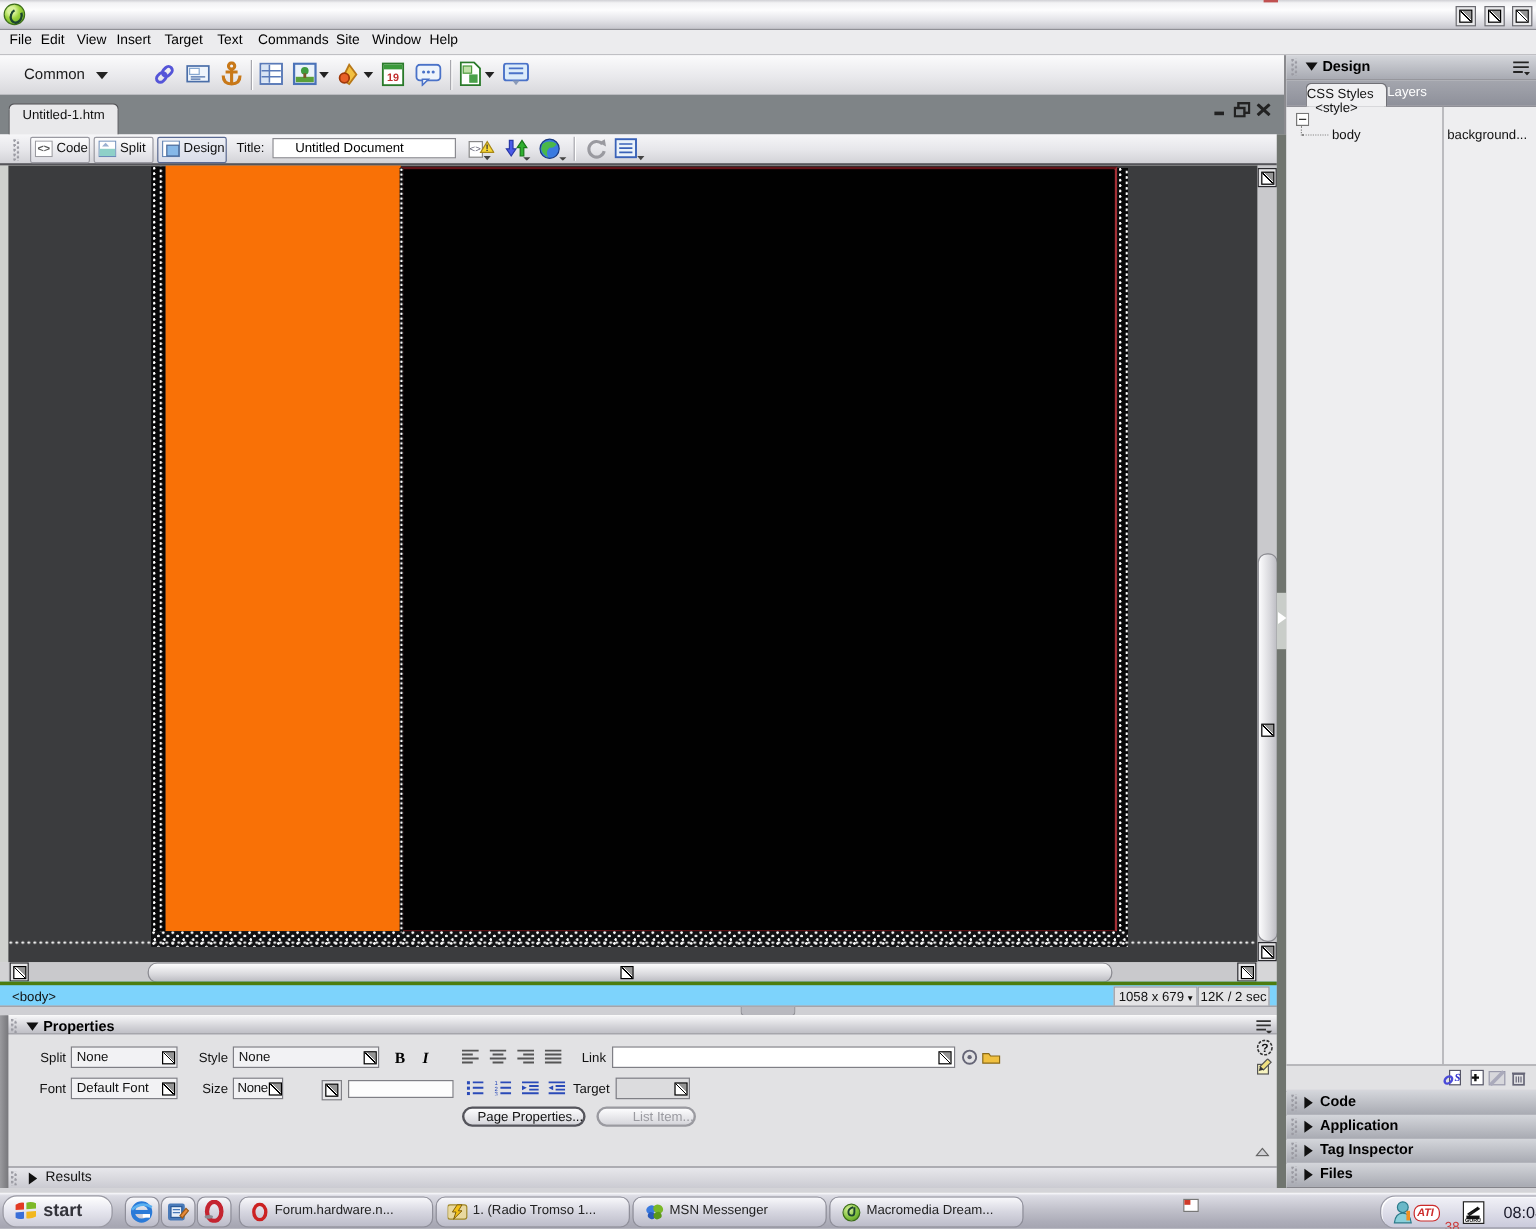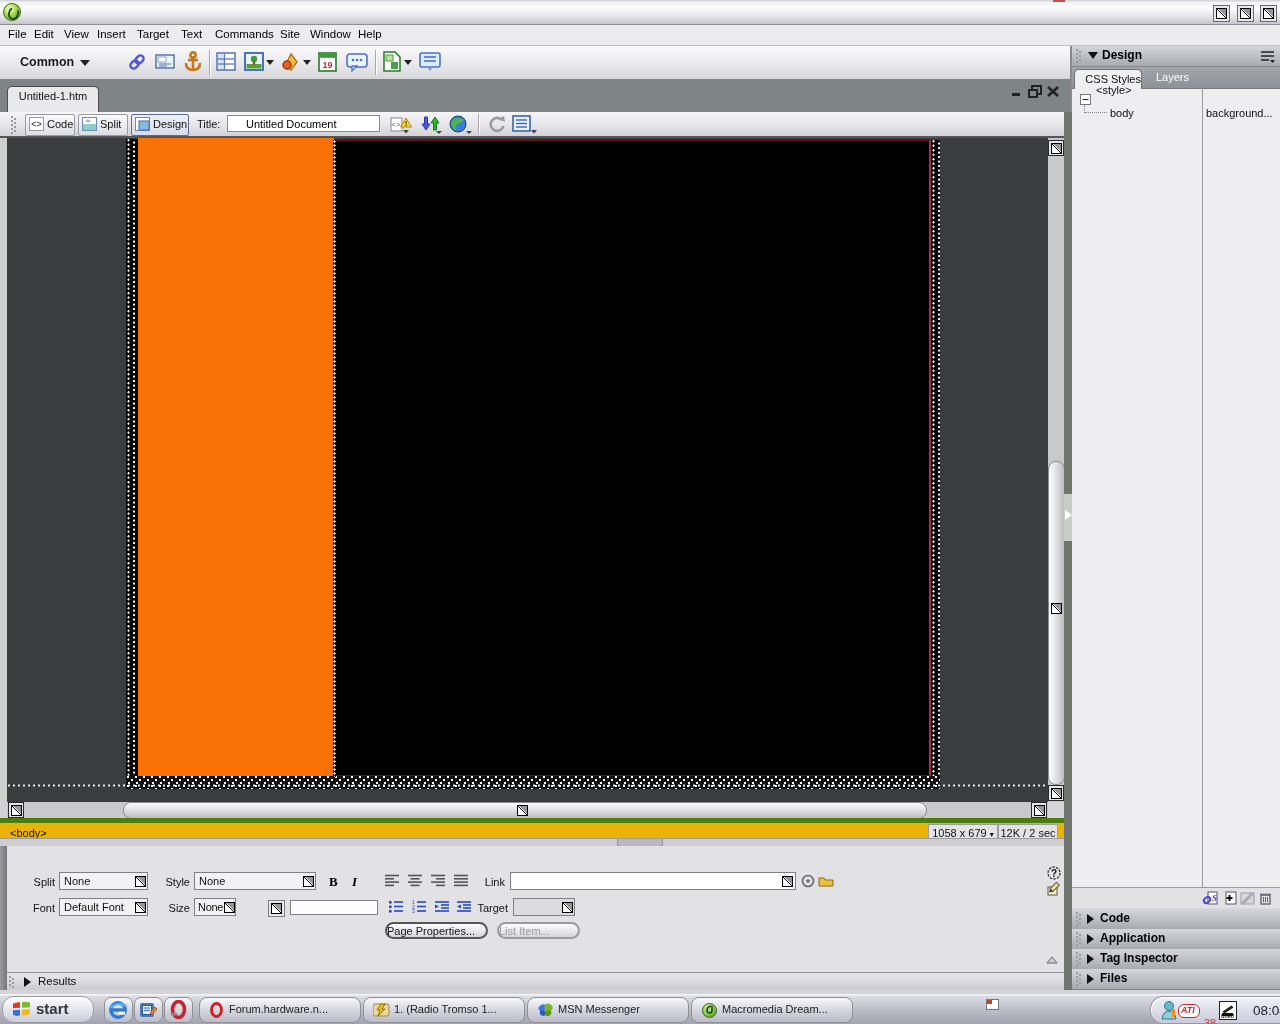--- a/index.html
+++ b/index.html
@@ -24,21 +24,21 @@
  border:2px solid #1c4430;border-radius:50%;border-top-color:transparent;transform:rotate(20deg)}
 .winbtn{position:absolute;top:5px;width:15px;height:15px;background:#e8e8ea;border:1px solid #6a6a70}
 
 #menubar{left:0;top:25px;width:1280px;height:20px;background:#ececee;
  border-bottom:1px solid #c0c0c4;font-size:11.5px;color:#000}
 #menubar span{position:absolute;top:3px}
 
 #insertbar{left:0;top:46px;width:1070px;height:33px;
  background:linear-gradient(#fbfbfc,#e9e9ec 55%,#d7d7db);
  border-bottom:1px solid #96969c}
-#insertbar .lbl{position:absolute;left:20px;top:9px;font-size:13px;font-weight:bold;color:#1a1a1a}
+#insertbar .lbl{position:absolute;left:20px;top:9px;font-size:13px;font-weight:normal;color:#1a1a1a}
 .darr{position:absolute;width:0;height:0;border-left:5px solid transparent;border-right:5px solid transparent;border-top:6px solid #222}
 .sep{position:absolute;top:4px;width:1px;height:25px;background:#a8a8ae;box-shadow:1px 0 0 #fff}
 
 #tabstrip{left:0;top:79px;width:1070px;height:33px;background:#7f8487}
 #doctab{position:absolute;left:7px;top:7px;width:90px;height:26px;background:#e9e9eb;
  border:1px solid #4c4c50;border-bottom:none;border-radius:5px 5px 0 0;
  font-size:11px;color:#111;text-align:center;line-height:19px}
 
 #doctb{left:0;top:112px;width:1064px;height:24px;
  background:linear-gradient(#f6f6f8,#e6e6ea 55%,#d2d2d7);border-bottom:2px solid #55555a}
@@ -62,33 +62,33 @@
  background-size:8px 9px}
 #sparse{position:absolute;background-image:radial-gradient(circle at 2px 1.5px,#eee .9px,transparent 1.3px);background-size:5px 3px}
 
 .sbtrack{position:absolute;background:#c9c9cc}
 .sbbtn{position:absolute;width:16px;height:16px;background:#e6e6e8;border:1px solid #2a2a2e;box-sizing:border-box}
 .thumbv{position:absolute;border:1px solid #8a8a90;border-radius:8px;
  background:linear-gradient(90deg,#fdfdfe,#d9d9dd 60%,#bcbcc2)}
 .thumbh{position:absolute;border:1px solid #8a8a90;border-radius:8px;
  background:linear-gradient(#fdfdfe,#d9d9dd 60%,#bcbcc2)}
 
-#statusbar{left:0;top:818px;width:1064px;height:20px;background:#eab308;
- border-top:5px solid #4d7c0f;font-size:11px;color:#111}
+#statusbar{left:0;top:818px;width:1064px;height:20px;background:#7dd3fc;
+ border-top:3px solid #4d7c0f;font-size:11px;color:#111}
 .stbox{position:absolute;top:1px;height:16px;border:1px solid #9a9aa0;background:#e4e4e6;
  font-size:11px;color:#111;line-height:16px;text-align:center}
 
 #propdiv{left:0;top:838px;width:1064px;height:8px;background:#cfcfd3;border-top:1px solid #9a9aa0}
 #props{left:0;top:846px;width:1064px;height:126px;background:#e2e2e4}
 .phead{background:linear-gradient(#f4f4f6,#d3d3d8 60%,#bfbfc6);border-top:1px solid #fff;border-bottom:1px solid #9a9aa0}
 #props .lbl{position:absolute;font-size:11px;color:#111;text-align:right}
 .fld{position:absolute;height:18px;background:#f2f2f4;border:1px solid #7f7f85;box-sizing:border-box;
  font-size:11px;color:#111;line-height:16px;padding-left:4px}
 .pbtn{position:absolute;height:17px;border:2px solid #55555c;border-radius:9px;
- background:linear-gradient(#fdfdfe,#d6d6db);font-size:11px;color:#111;text-align:left;box-sizing:border-box}
+ background:linear-gradient(#fdfdfe,#d6d6db);font-size:11px;color:#111;text-align:right;box-sizing:border-box}
 
 #results{left:0;top:972px;width:1064px;height:18px;
  background:linear-gradient(#e8e8ec,#c9c9d0);border-top:1px solid #8e8e94;border-bottom:1px solid #9a9aa0;
  font-size:11.5px;color:#111}
 
 #vdivider{left:1064px;top:112px;width:8px;height:878px;background:#70756f}
 #dock{left:1072px;top:46px;width:208px;height:944px;background:#eeeef0}
 .dockhead{position:absolute;left:0;width:208px;height:20px;
  background:linear-gradient(#d4d6db,#a8aab2);border-bottom:1px solid #84848a;
  font-size:12px;font-weight:bold;color:#000}
@@ -306,20 +306,33 @@
 </div>
 <div class="abs" id="statusbar">
  <span style="position:absolute;left:10px;top:4px">&lt;body&gt;</span>
  <div class="stbox" style="left:928px;width:68px">1058 x 679 <span style="font-size:8px">▾</span></div>
  <div class="stbox" style="left:998px;width:58px">12K / 2 sec</div>
 </div>
 <div class="abs" id="propdiv">
  <div style="position:absolute;left:617px;top:0px;width:44px;height:7px;background:#b9b9bf;border:1px solid #8e8e94;border-top:none;border-radius:0 0 4px 4px"></div>
 </div>
 <div class="abs" id="props">
+ <div class="phead" style="position:absolute;left:0;top:0;width:1064px;height:16px;box-sizing:border-box">
+  <div class="grip" style="left:9px;top:2px;height:12px"></div>
+  <div class="tri-d" style="left:22px;top:5px"></div>
+  <span style="position:absolute;left:36px;top:1px;font-size:12px;font-weight:bold;color:#000">Properties</span>
+  <svg style="position:absolute;left:1046px;top:2px" width="14" height="12">
+        <g stroke="#333" stroke-width="1.4">
+          <line x1="1" y1="2" x2="13" y2="2"></line>
+          <line x1="1" y1="5.5" x2="13" y2="5.5"></line>
+          <line x1="1" y1="9" x2="9" y2="9"></line>
+        </g>
+        <polygon points="9,10 14,10 11.5,13" fill="#333"></polygon>
+      </svg>
+ </div>
  <span class="lbl" style="left:5px;top:30px;width:50px">Split</span>
  <div class="fld" style="left:59px;top:26px;width:89px">None<div class="nx" style="left:75px;top:2.5px"></div></div>
  <span class="lbl" style="left:150px;top:30px;width:40px">Style</span>
  <div class="fld" style="left:194px;top:26px;width:122px">None<div class="nx" style="left:108px;top:2.5px"></div></div>
  <span style="position:absolute;left:329px;top:28px;font-size:13px;font-weight:bold;font-family:'Liberation Serif',serif">B</span>
  <span style="position:absolute;left:352px;top:28px;font-size:13px;font-weight:bold;font-style:italic;font-family:'Liberation Serif',serif">I</span>
  <svg style="position:absolute;left:385px;top:28px" width="14" height="13">
       <g stroke="#555" stroke-width="1.6">
         <line x1="0" y1="1.5" x2="14" y2="1.5"></line>
         <line x1="0" y1="4.8" x2="9" y2="4.8"></line>
@@ -453,21 +466,21 @@
   <svg style="position:absolute;left:188px;top:4px" width="16" height="13">
         <g stroke="#222" stroke-width="1.5">
           <line x1="1" y1="2" x2="14" y2="2"></line>
           <line x1="1" y1="6" x2="14" y2="6"></line>
           <line x1="1" y1="10" x2="9" y2="10"></line>
         </g>
         <polygon points="10,10 15,10 12.5,13" fill="#222"></polygon>
       </svg>
  </div>
  <div style="position:absolute;left:0;top:21px;width:208px;height:21px;background:linear-gradient(#a4a6ae,#8e909a);border-bottom:1px solid #787880">
-  <div style="position:absolute;left:2px;top:2px;width:66px;height:19px;background:#f0f0f2;border:1px solid #707076;border-bottom:none;border-radius:5px 5px 0 0;font-size:11px;color:#111;text-align:right;line-height:18px">CSS Styles</div>
+  <div style="position:absolute;left:16px;top:2px;width:66px;height:19px;background:#f0f0f2;border:1px solid #707076;border-bottom:none;border-radius:5px 5px 0 0;font-size:11px;color:#111;text-align:left;line-height:18px">CSS Styles</div>
   <span style="position:absolute;left:84px;top:4px;font-size:11px;color:#fff">Layers</span>
  </div>
  <div style="position:absolute;left:130px;top:42px;width:1px;height:799px;background:#9a9aa0"></div>
  <svg style="position:absolute;left:8px;top:48px" width="11" height="11">
       <rect x="0.5" y="0.5" width="10" height="10" fill="#fff" stroke="#777"></rect>
       <line x1="2.5" y1="5.5" x2="8.5" y2="5.5" stroke="#333" stroke-width="1.2"></line>
     </svg>
  <span style="position:absolute;left:24px;top:38px;font-size:11px;color:#111">&lt;style&gt;</span>
  <div style="position:absolute;left:12px;top:59px;width:1px;height:8px;border-left:1px dotted #888"></div>
  <div style="position:absolute;left:13px;top:66px;width:22px;height:1px;border-top:1px dotted #888"></div>

